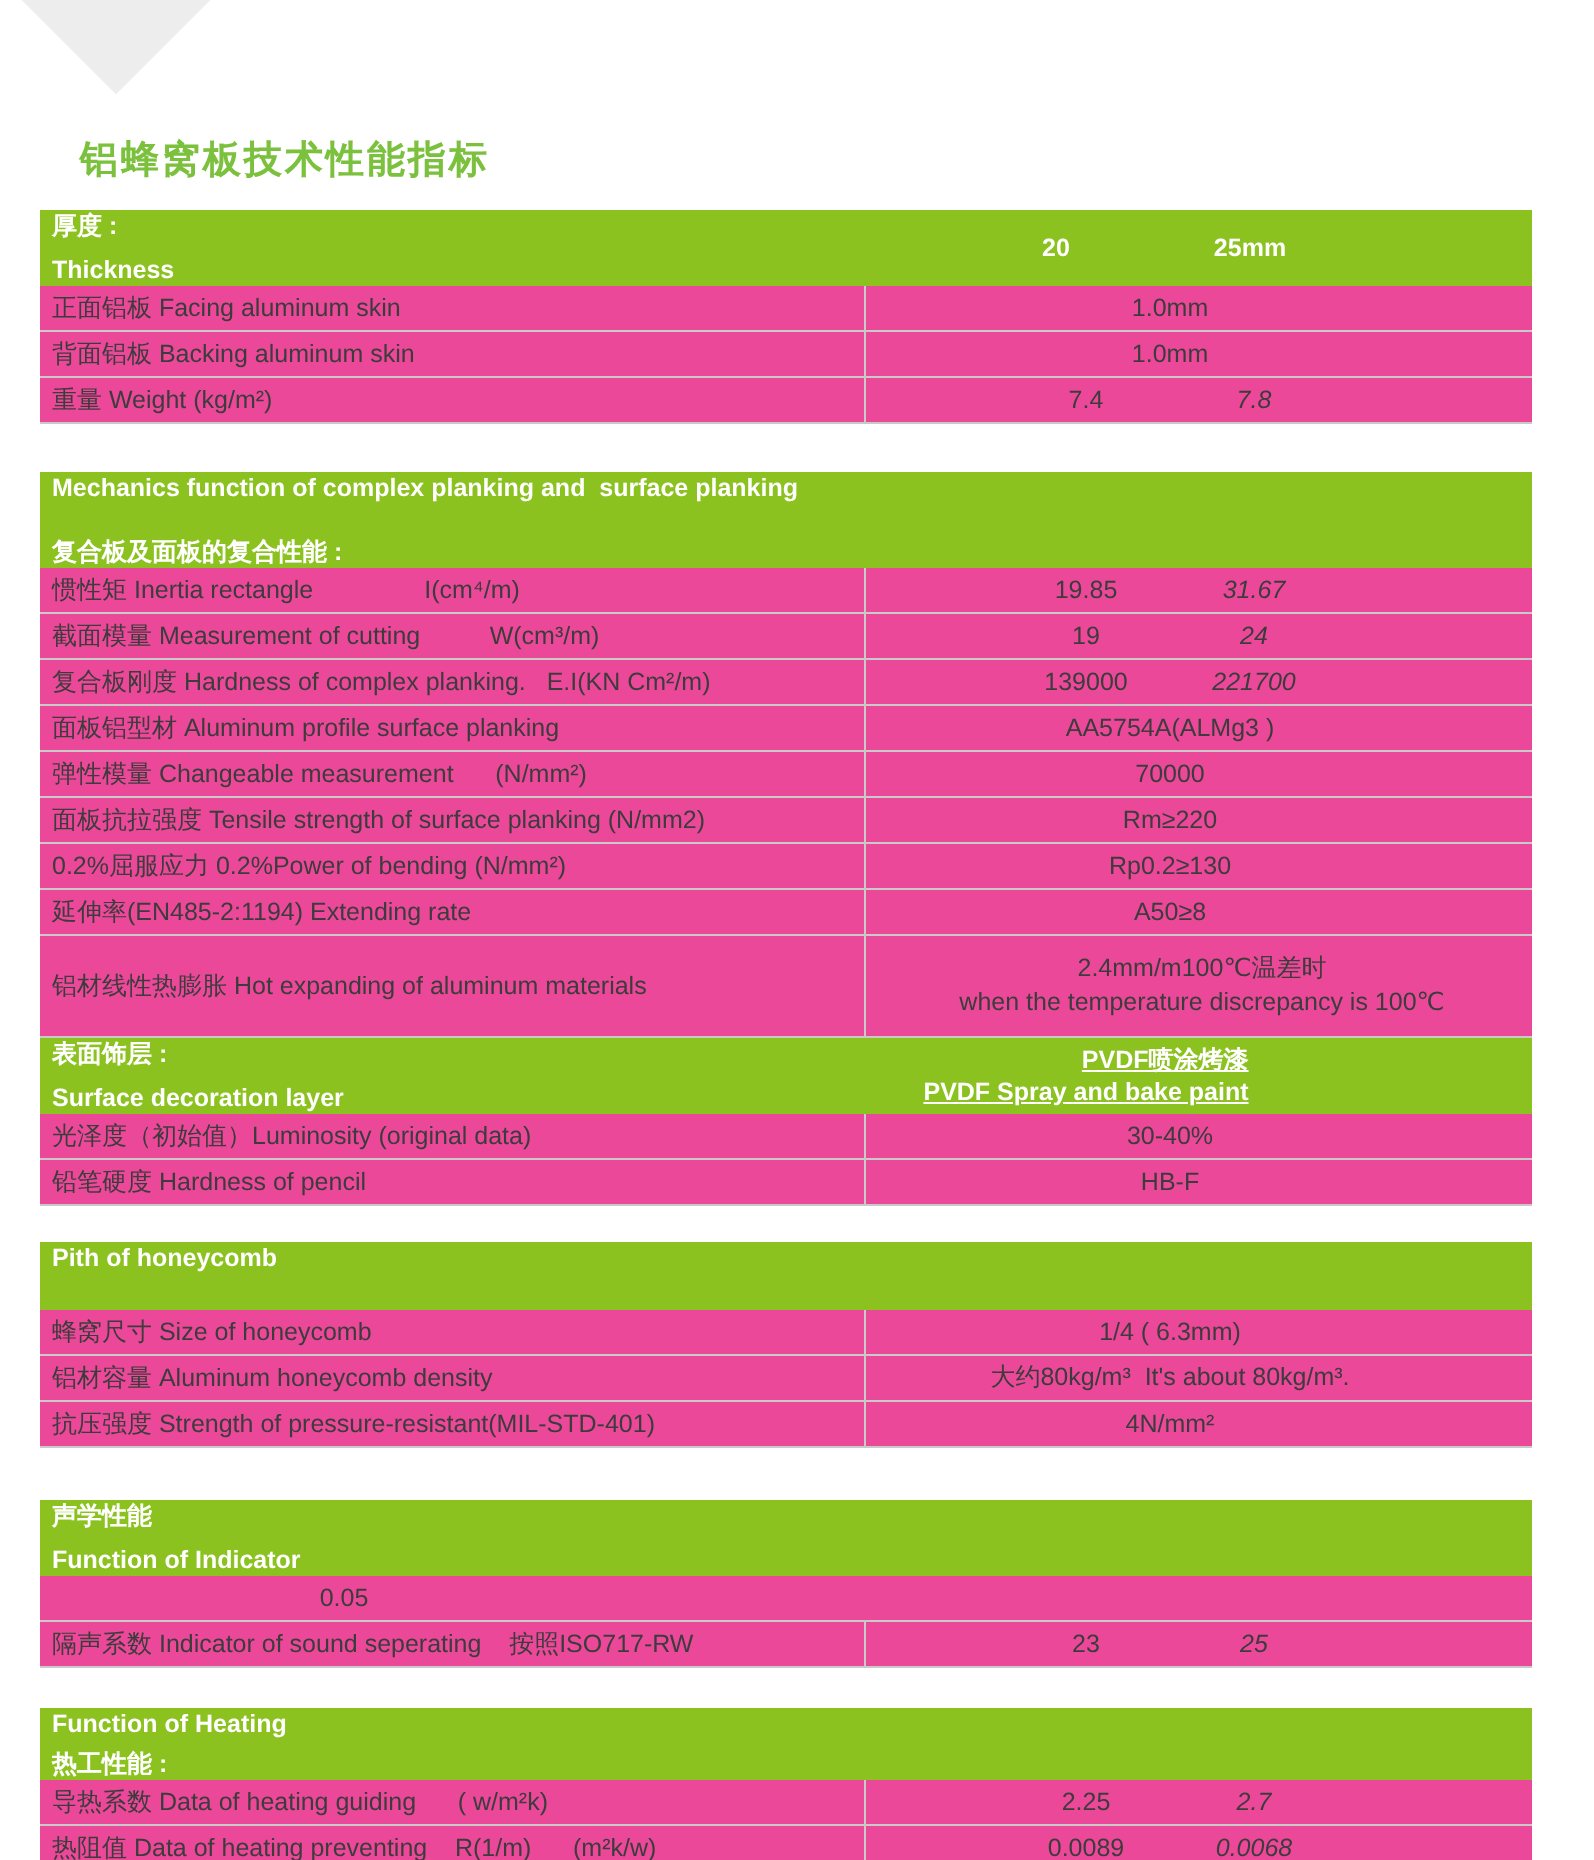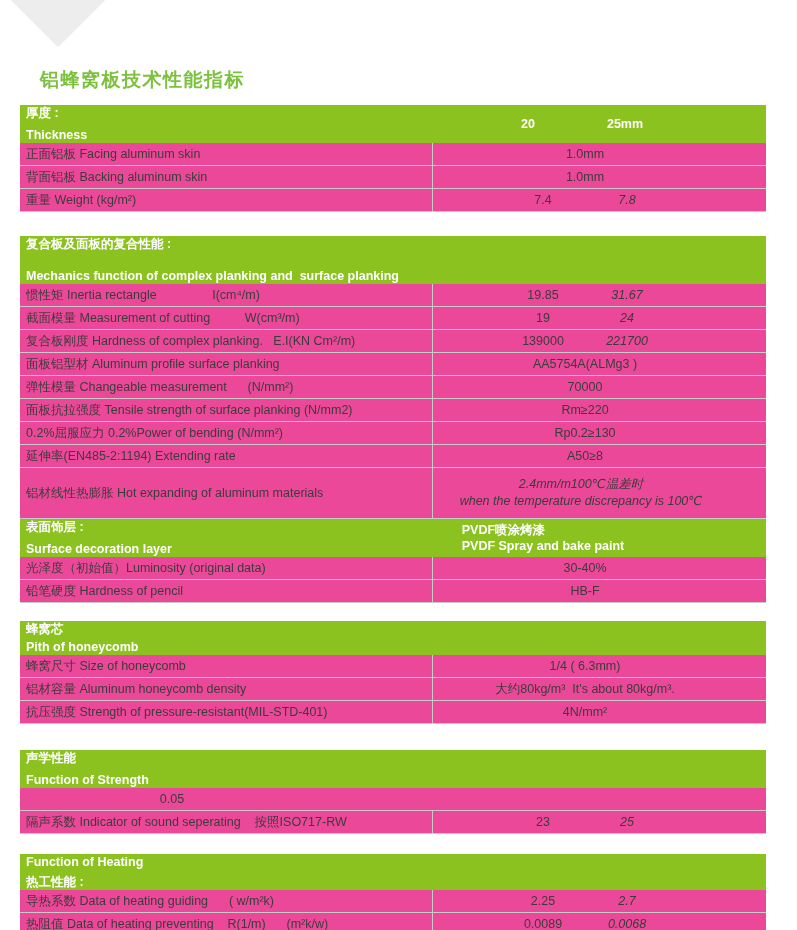--- a/index.html
+++ b/index.html
@@ -37,36 +37,36 @@
   .t6 .thead { height:36px; }
   .hl {
     width:407px; padding-left:6px; display:flex; flex-direction:column;
     justify-content:space-between; line-height:16px; white-space:pre;
   }
   .hv { flex:1; position:relative; }
   .hv .hcol1 { position:absolute; left:95px;  top:50%; transform:translate(-50%,-50%); }
   .hv .hcol2 { position:absolute; left:192px; top:50%; transform:translate(-50%,-50%); }
   .hvc {
     position:absolute; left:110px; top:50%; transform:translate(-50%,-50%);
-    text-align:left; line-height:16px; white-space:nowrap;
+    text-align:right; line-height:16px; white-space:nowrap;text-decoration:underline;
   }
   .row { display:flex; height:22px; border-bottom:1px solid #c9c9c9; background:#ec4899; }
   .row.tall { height:50px; }
   .lbl {
     width:406px; padding-left:6px; border-right:1px solid #c9c9c9;
     line-height:22px; white-space:pre; overflow:hidden;
   }
   .row.tall .lbl { line-height:50px; }
   .vals { flex:1; position:relative; }
   .v1 { position:absolute; left:110px; top:50%; transform:translate(-50%,-50%); white-space:pre; }
   .v2 { position:absolute; left:194px; top:50%; transform:translate(-50%,-50%); white-space:pre;font-style:italic; }
   .vc { position:absolute; left:152px; top:50%; transform:translate(-50%,-50%); white-space:pre; }
   .vc2 {
-    position:absolute; left:148px; top:50%; transform:translate(-50%,-50%);
-    text-align:center; line-height:17px; white-space:nowrap;font-style:italic;
+    position:absolute; left:168px; top:50%; transform:translate(-50%,-50%);
+    text-align:center; line-height:17px; white-space:nowrap;
   }
 </style>
 </head>
 <body>
 
 <div class="diamond"></div>
 
 <div class="titlebar">
   <span class="title-text">铝蜂窝板技术性能指标</span>
 </div>
@@ -101,22 +101,22 @@
       <div class="vals">
         <span class="v1">7.4</span>
         <span class="v2">7.8</span>
       </div>
     </div>
   </div>
 
   <div class="tbl t2">
     <div class="thead">
       <div class="hl">
+        <div>Mechanics function of complex planking and  surface planking</div>
         <div>复合板及面板的复合性能 :</div>
-        <div>Mechanics function of complex planking and  surface planking</div>
       </div>
       <div class="hv"></div>
     </div>
     <div class="row">
       <div class="lbl">惯性矩 Inertia rectangle                I(cm⁴/m)</div>
       <div class="vals">
         <span class="v1">19.85</span>
         <span class="v2">31.67</span>
       </div>
     </div>
@@ -198,21 +198,20 @@
       <div class="lbl">铅笔硬度 Hardness of pencil</div>
       <div class="vals">
         <span class="vc">HB-F</span>
       </div>
     </div>
   </div>
 
   <div class="tbl t4">
     <div class="thead">
       <div class="hl">
-        <div>蜂窝芯</div>
         <div>Pith of honeycomb</div>
       </div>
       <div class="hv"></div>
     </div>
     <div class="row">
       <div class="lbl">蜂窝尺寸 Size of honeycomb</div>
       <div class="vals">
         <span class="vc">1/4 ( 6.3mm)</span>
       </div>
     </div>
@@ -227,21 +226,21 @@
       <div class="vals">
         <span class="vc">4N/mm²</span>
       </div>
     </div>
   </div>
 
   <div class="tbl t5">
     <div class="thead">
       <div class="hl">
         <div>声学性能</div>
-        <div>Function of Strength</div>
+        <div>Function of Indicator</div>
       </div>
       <div class="hv"></div>
     </div>
     <div class="row">
       <div class="vals">
         <span class="vc">0.05</span>
       </div>
     </div>
     <div class="row">
       <div class="lbl">隔声系数 Indicator of sound seperating    按照ISO717-RW</div>

